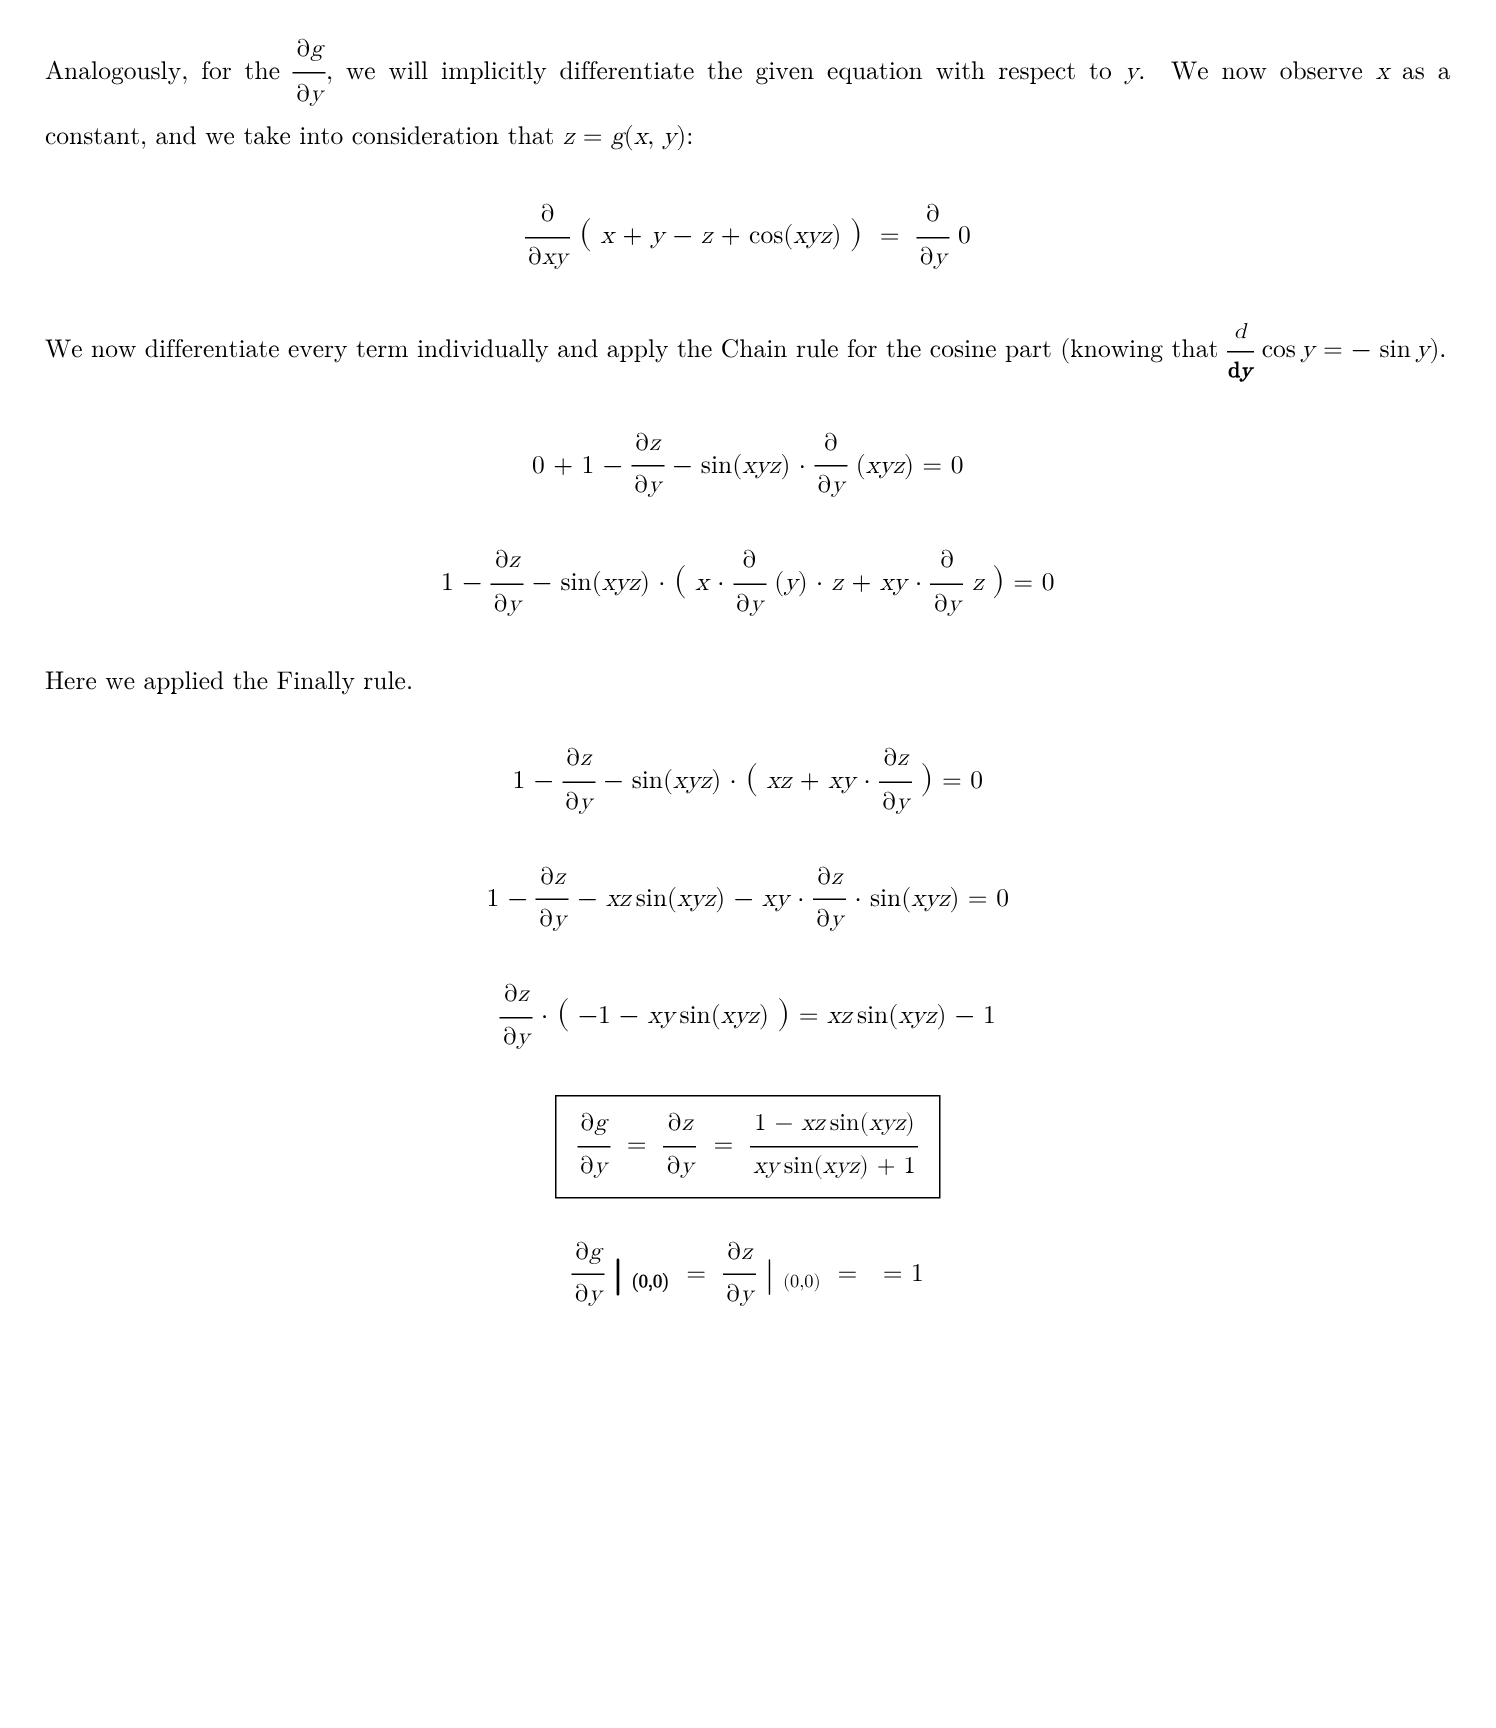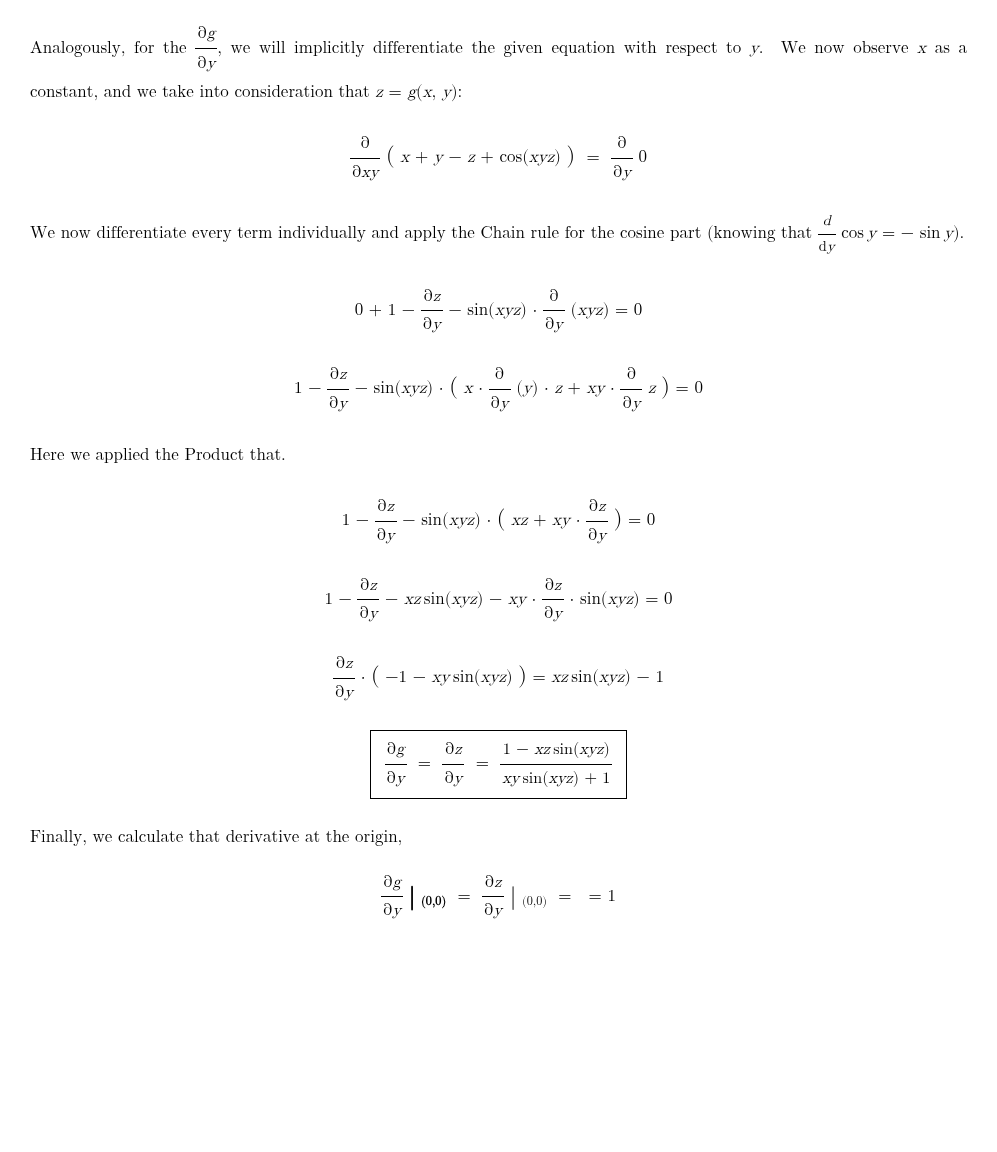--- a/index.html
+++ b/index.html
@@ -54,20 +54,21 @@
       font-size: 0.85em;
     }
     .frac-inline .num {
       display: block;
       border-bottom: 1px solid #000;
       padding: 0 1px;
     }
     .frac-inline .den {
       display: block;
       padding: 0 1px;
+      font-weight: bold;
     }
     .boxed {
       display: inline-block;
       border: 1.5px solid #000;
       padding: 6px 14px;
     }
     .italic { font-style: italic; }
   </style>
 </head>
 <body>
@@ -143,21 +144,21 @@
     <span class="frac">
       <span class="num">∂</span>
       <span class="den">∂<span class="italic">y</span></span>
     </span>
     <span class="italic">z</span>
     <span style="font-size:1.3em;">)</span>
     = 0
   </div>
 
   <p>
-    Here we applied the Product that.
+    Here we applied the Finally rule.
   </p>
 
   <div class="math-block">
     1 −
     <span class="frac">
       <span class="num">∂<span class="italic">z</span></span>
       <span class="den">∂<span class="italic">y</span></span>
     </span>
     − sin(<span class="italic">xyz</span>) ·
     <span style="font-size:1.3em;">(</span>
@@ -208,23 +209,20 @@
         <span class="den">∂<span class="italic">y</span></span>
       </span>
       &nbsp;=&nbsp;
       <span class="frac">
         <span class="num">1 − <span class="italic">xz</span> sin(<span class="italic">xyz</span>)</span>
         <span class="den"><span class="italic">xy</span> sin(<span class="italic">xyz</span>) + 1</span>
       </span>
     </span>
   </div>
 
-  <p>
-    Finally, we calculate that derivative at the origin,
-  </p>
 
   <div class="math-block" style="margin-top: 18px;">
     <span class="frac">
       <span class="num">∂<span class="italic">g</span></span>
       <span class="den">∂<span class="italic">y</span></span>
     </span>
     <span style="vertical-align: middle; display: inline-block; position: relative; font-weight: bold;">
       <span style="font-size: 1.4em; vertical-align: middle;">|</span>
       <sub style="font-size: 0.72em;">(0,0)</sub>
     </span>

